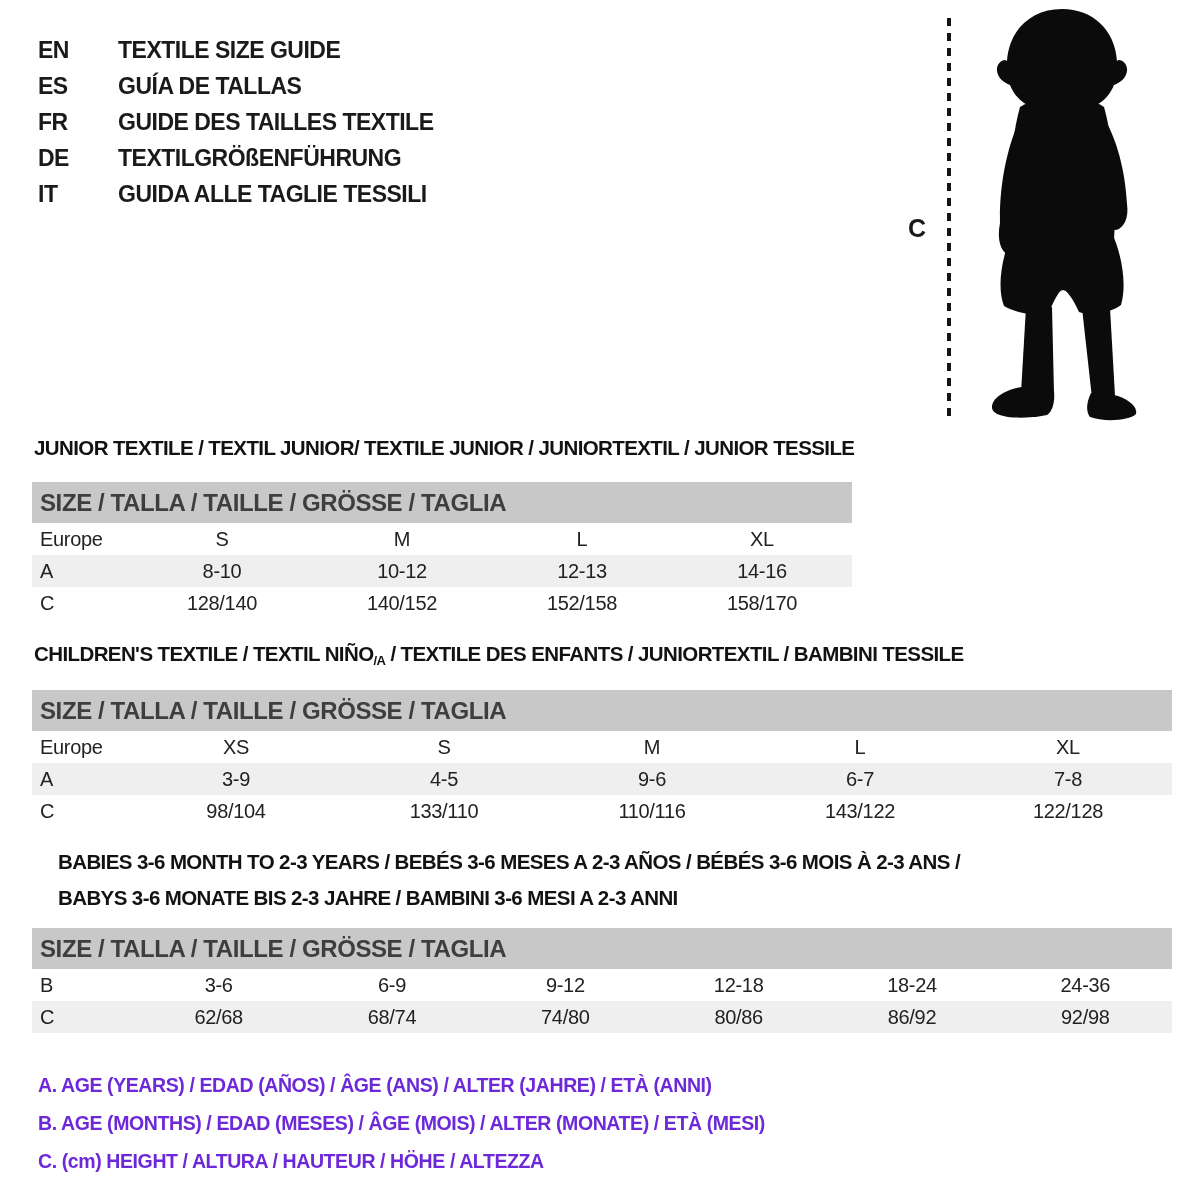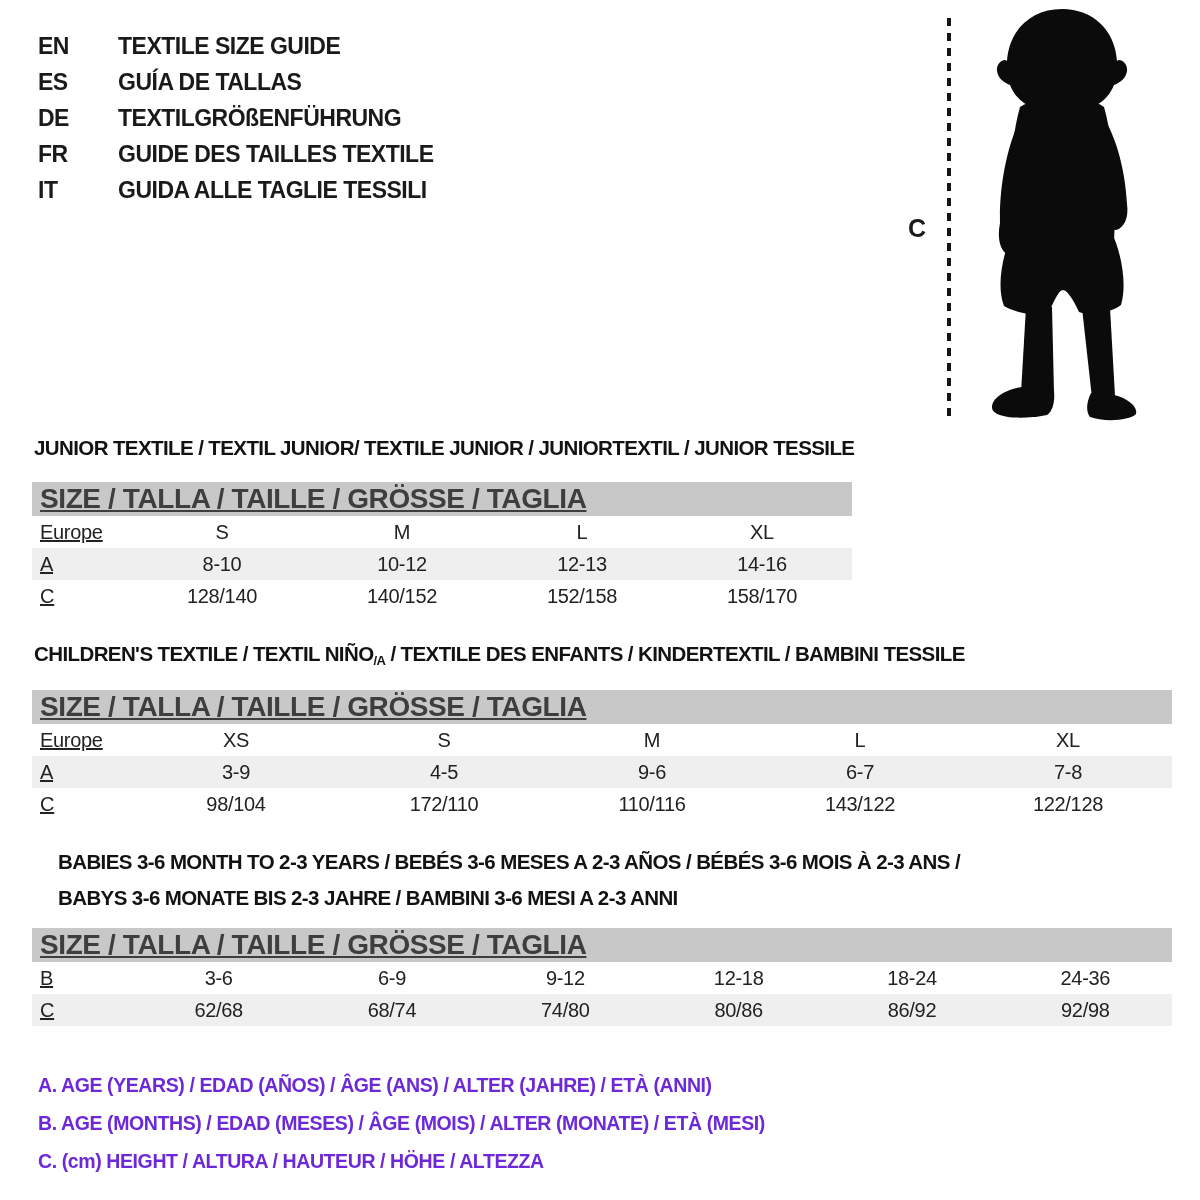--- a/index.html
+++ b/index.html
@@ -9,21 +9,21 @@
     width: 1200px;
     height: 1200px;
     background: #ffffff;
     font-family: "Liberation Sans", sans-serif;
     color: #1a1a1a;
     overflow: hidden;
   }
 
   
   .lang-list { position: absolute; top: 28px; left: 38px; }
-  .lang-row { display: flex; height: 36px; align-items: center; }
+  .lang-row { display: flex; height: 36px; align-items: flex-end; }
   .lang-code {
     width: 80px; font-size: 23px; font-weight: 700; letter-spacing: -0.5px;
   }
   .lang-label { font-size: 23px; font-weight: 700; letter-spacing: -0.5px; }
 
   
   .measure-label-c {
     position: absolute; left: 908px; top: 214px;
     font-size: 25px; font-weight: 700;
   }
@@ -37,33 +37,33 @@
   .section-heading {
     position: absolute; left: 34px;
     font-size: 20.5px; font-weight: 700; letter-spacing: -0.6px;
     white-space: nowrap; color: #121212;
   }
   .heading-sub { font-size: 13px; vertical-align: -4px; font-weight: 700; }
 
   
   .size-table { position: absolute; left: 32px; }
   .tbl-header {
-    height: 34px; background: #c8c8c8; color: #3e3e3e;
+    height: 41px; background: #c8c8c8; color: #3e3e3e;
     display: flex; align-items: center; padding-left: 8px;
-    font-size: 28px; font-weight: 700; letter-spacing: -0.4px; text-decoration: underline;
+    font-size: 24px; font-weight: 700; letter-spacing: -0.4px;
   }
   .tbl-row {
     display: grid; height: 32px; align-items: center;
     font-size: 20px; letter-spacing: -0.3px; color: #222222;
   }
   .tbl-row:nth-child(even) { background: #efefef; }
   .cols-4 { grid-template-columns: 100px repeat(4, 1fr); }
   .cols-5 { grid-template-columns: 100px repeat(5, 1fr); }
   .cols-6 { grid-template-columns: 100px repeat(6, 1fr); }
-  .row-label { padding-left: 8px; text-align: left; text-decoration: underline; }
+  .row-label { padding-left: 8px; text-align: left; }
   .cell { text-align: center; }
   .w-junior { width: 820px; }
   .w-full { width: 1140px; }
 
   
   .babies-heading { position: absolute; left: 34px; top: 844px; margin-left: 24px; }
   .babies-heading div {
     font-size: 20.5px; font-weight: 700; letter-spacing: -0.6px;
     line-height: 36px; white-space: nowrap; color: #121212;
   }
@@ -83,26 +83,26 @@
   <div class="lang-list">
     <div class="lang-row">
       <span class="lang-code">EN</span>
       <span class="lang-label">TEXTILE SIZE GUIDE</span>
     </div>
     <div class="lang-row">
       <span class="lang-code">ES</span>
       <span class="lang-label">GUÍA DE TALLAS</span>
     </div>
     <div class="lang-row">
+      <span class="lang-code">FR</span>
+      <span class="lang-label">GUIDE DES TAILLES TEXTILE</span>
+    </div>
+    <div class="lang-row">
       <span class="lang-code">DE</span>
       <span class="lang-label">TEXTILGRÖßENFÜHRUNG</span>
-    </div>
-    <div class="lang-row">
-      <span class="lang-code">FR</span>
-      <span class="lang-label">GUIDE DES TAILLES TEXTILE</span>
     </div>
     <div class="lang-row">
       <span class="lang-code">IT</span>
       <span class="lang-label">GUIDA ALLE TAGLIE TESSILI</span>
     </div>
   </div>
 
   <div class="measure-label-c">C</div>
   <div class="measure-line"></div>
   <svg class="silhouette" viewBox="0 0 205 420" aria-hidden="true">
@@ -150,21 +150,21 @@
         <span class="row-label">C</span>
         <span class="cell">128/140</span>
         <span class="cell">140/152</span>
         <span class="cell">152/158</span>
         <span class="cell">158/170</span>
       </div>
     </div>
   </div>
 
   <div class="section-heading" style="top:642px">
-    <span>CHILDREN'S TEXTILE / TEXTIL NIÑO</span><span class="heading-sub">/A</span><span> / TEXTILE DES ENFANTS / KINDERTEXTIL / BAMBINI TESSILE</span>
+    <span>CHILDREN'S TEXTILE / TEXTIL NIÑO</span><span class="heading-sub">/A</span><span> / TEXTILE DES ENFANTS / JUNIORTEXTIL / BAMBINI TESSILE</span>
   </div>
   <div class="size-table w-full" style="top:690px">
     <div class="tbl-header">SIZE / TALLA / TAILLE / GRÖSSE / TAGLIA</div>
     <div>
       <div class="tbl-row cols-5">
         <span class="row-label">Europe</span>
         <span class="cell">XS</span>
         <span class="cell">S</span>
         <span class="cell">M</span>
         <span class="cell">L</span>
@@ -174,21 +174,21 @@
         <span class="row-label">A</span>
         <span class="cell">3-9</span>
         <span class="cell">4-5</span>
         <span class="cell">9-6</span>
         <span class="cell">6-7</span>
         <span class="cell">7-8</span>
       </div>
       <div class="tbl-row cols-5">
         <span class="row-label">C</span>
         <span class="cell">98/104</span>
-        <span class="cell">172/110</span>
+        <span class="cell">133/110</span>
         <span class="cell">110/116</span>
         <span class="cell">143/122</span>
         <span class="cell">122/128</span>
       </div>
     </div>
   </div>
 
   <div class="babies-heading">
     <div>BABIES 3-6 MONTH TO 2-3 YEARS / BEBÉS 3-6 MESES A 2-3 AÑOS / BÉBÉS 3-6 MOIS À 2-3 ANS /</div>
     <div>BABYS 3-6 MONATE BIS 2-3 JAHRE / BAMBINI 3-6 MESI A 2-3 ANNI</div>

